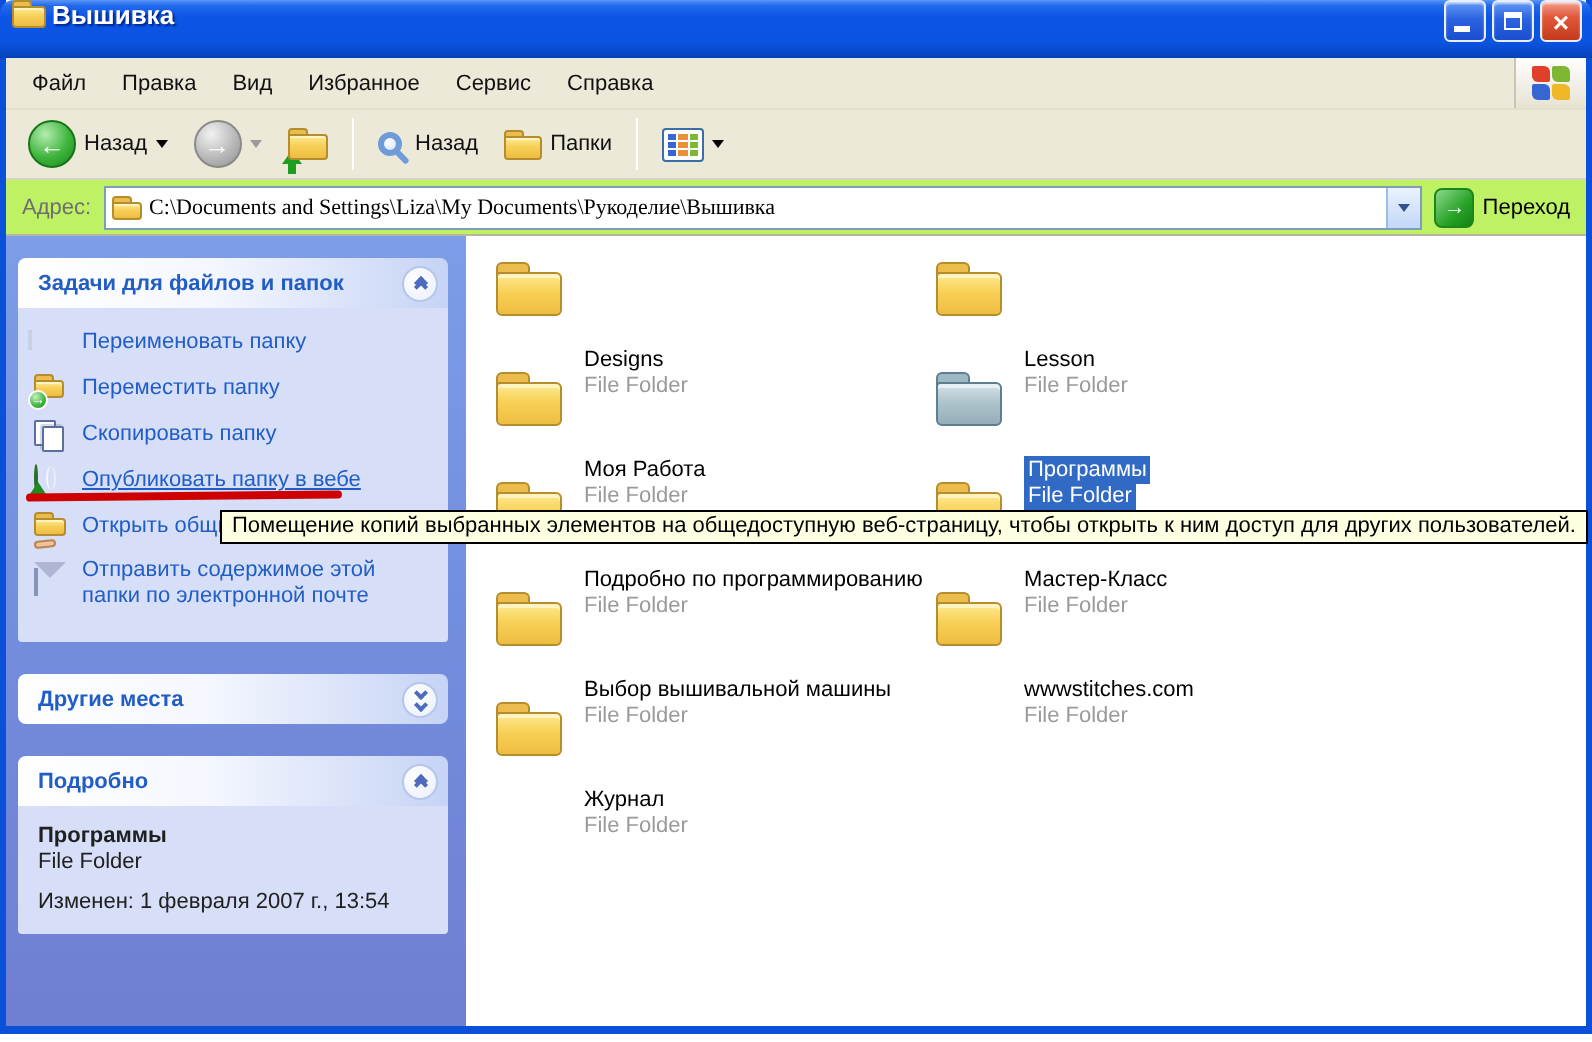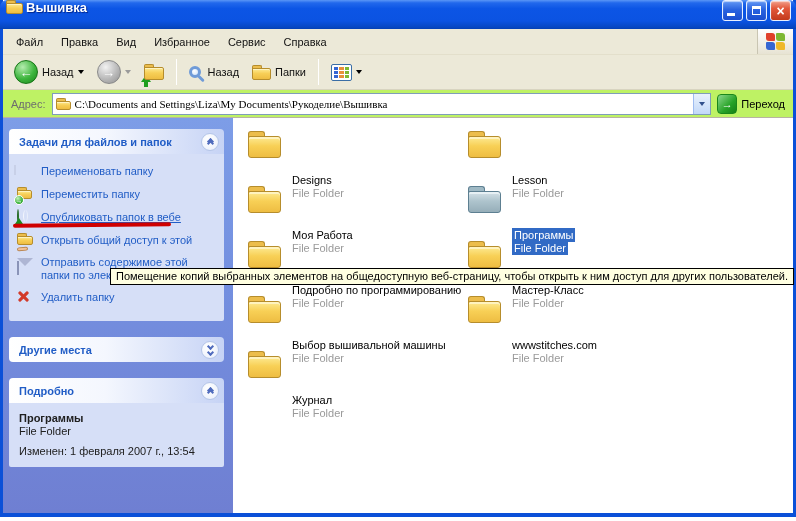--- a/index.html
+++ b/index.html
@@ -157,21 +157,21 @@
   
   .main { flex:1; padding:13px 0 0 14px; position:relative; }
   .grid { display:grid; grid-auto-flow:column; grid-template-rows:repeat(5,55px); grid-template-columns:220px auto; }
   .tile { display:flex; align-items:flex-start; gap:10px; }
   .tile-txt { padding-top:2px; display:flex; flex-direction:column; }
   .tile-name { color:#000; line-height:14px;margin-top:40px; }
   .tile-type { color:#9a9a9a; line-height:13px; }
   .tile.selected .tile-name, .tile.selected .tile-type { background:#316ac5; color:#fff; padding:0 2px; align-self:flex-start; }
 
   
-  .tooltip { position:absolute; left:110px; top:268px; z-index:50; background:#ffffe1; border:1px solid #000;
+  .tooltip { position:absolute; left:110px; top:255px; z-index:50; background:#ffffe1; border:1px solid #000;
     padding:1px 5px 2px 5px; white-space:nowrap; color:#000; }
 </style>
 </head>
 <body>
 
 <div class="window">
 
   <div class="titlebar">
     <span class="fold"></span>
     <span class="title-text">Вышивка</span>
@@ -275,36 +275,36 @@
         </div>
         <div class="panel-body">
           <div class="task">
             <span class="task-ic"><span class="ic-rename"></span></span>
             <span class="task-label">Переименовать папку</span>
           </div>
           <div class="task">
             <span class="task-ic"><span class="fold" style="width:15px;height:12px;"></span><span class="ic-move-badge">→</span></span>
             <span class="task-label">Переместить папку</span>
           </div>
+          <div class="task">
+            <span class="task-ic"><span class="ic-copy"></span></span>
+            <span class="task-label">Скопировать папку</span>
+          </div>
           <div class="task hovered">
             <span class="task-ic"><span class="ic-globe"></span></span>
-            <span class="task-label">Опубликовать папок в вебе</span>
+            <span class="task-label">Опубликовать папку в вебе</span>
             <span class="red-underline"></span>
           </div>
           <div class="task">
             <span class="task-ic"><span class="fold" style="width:16px;height:12px;"></span><span class="ic-share-hand"></span></span>
             <span class="task-label">Открыть общий доступ к этой</span>
           </div>
           <div class="task">
             <span class="task-ic"><span class="ic-mail"></span></span>
             <span class="task-label wrap">Отправить содержимое этой папки по электронной почте</span>
-          </div>
-          <div class="task">
-            <span class="task-ic"><span class="ic-x"></span></span>
-            <span class="task-label">Удалить папку</span>
           </div>
         </div>
       </div>
 
       <div class="panel">
         <div class="panel-header rounded">
           <span class="panel-title">Другие места</span>
           <span class="chev-btn">
               <span class="chev down"></span>
               <span class="chev down"></span>

